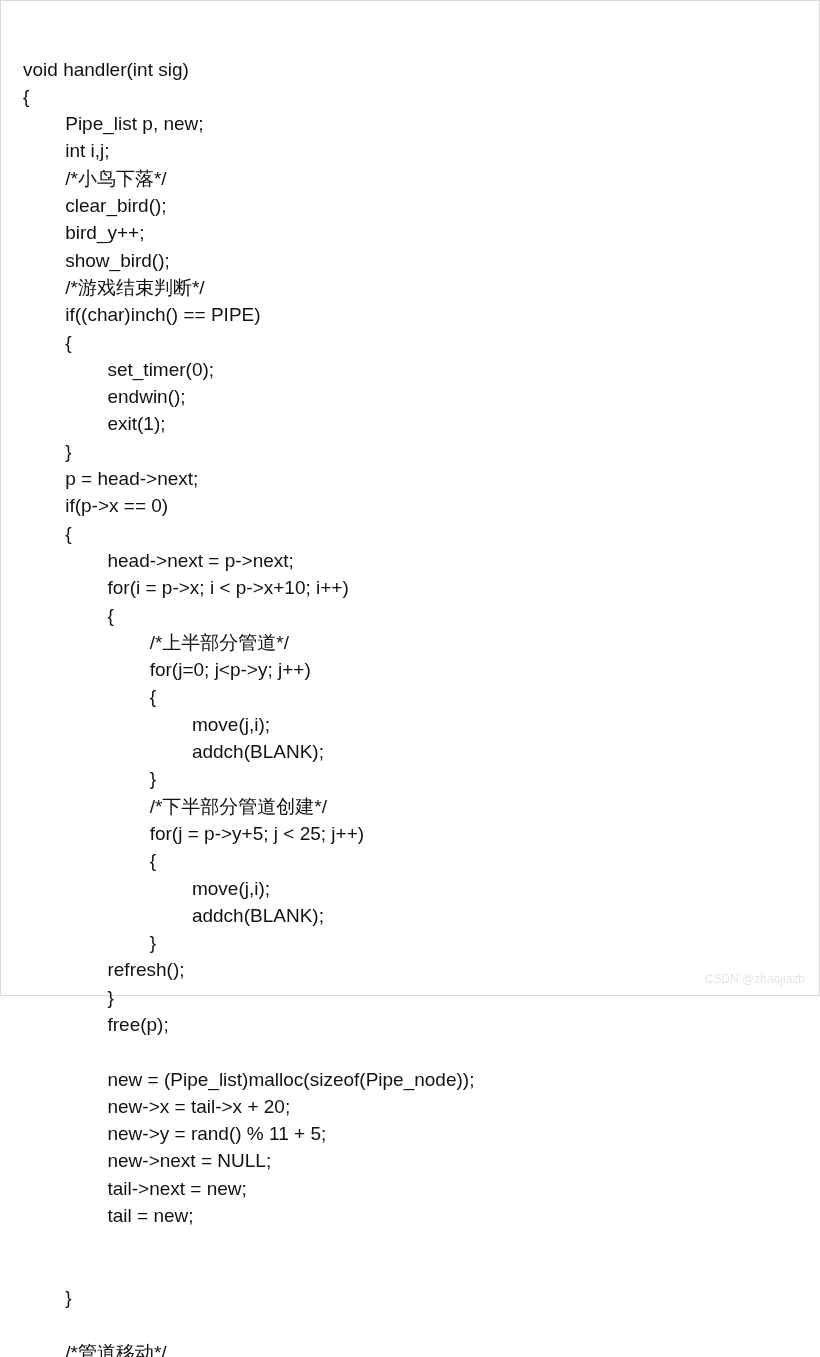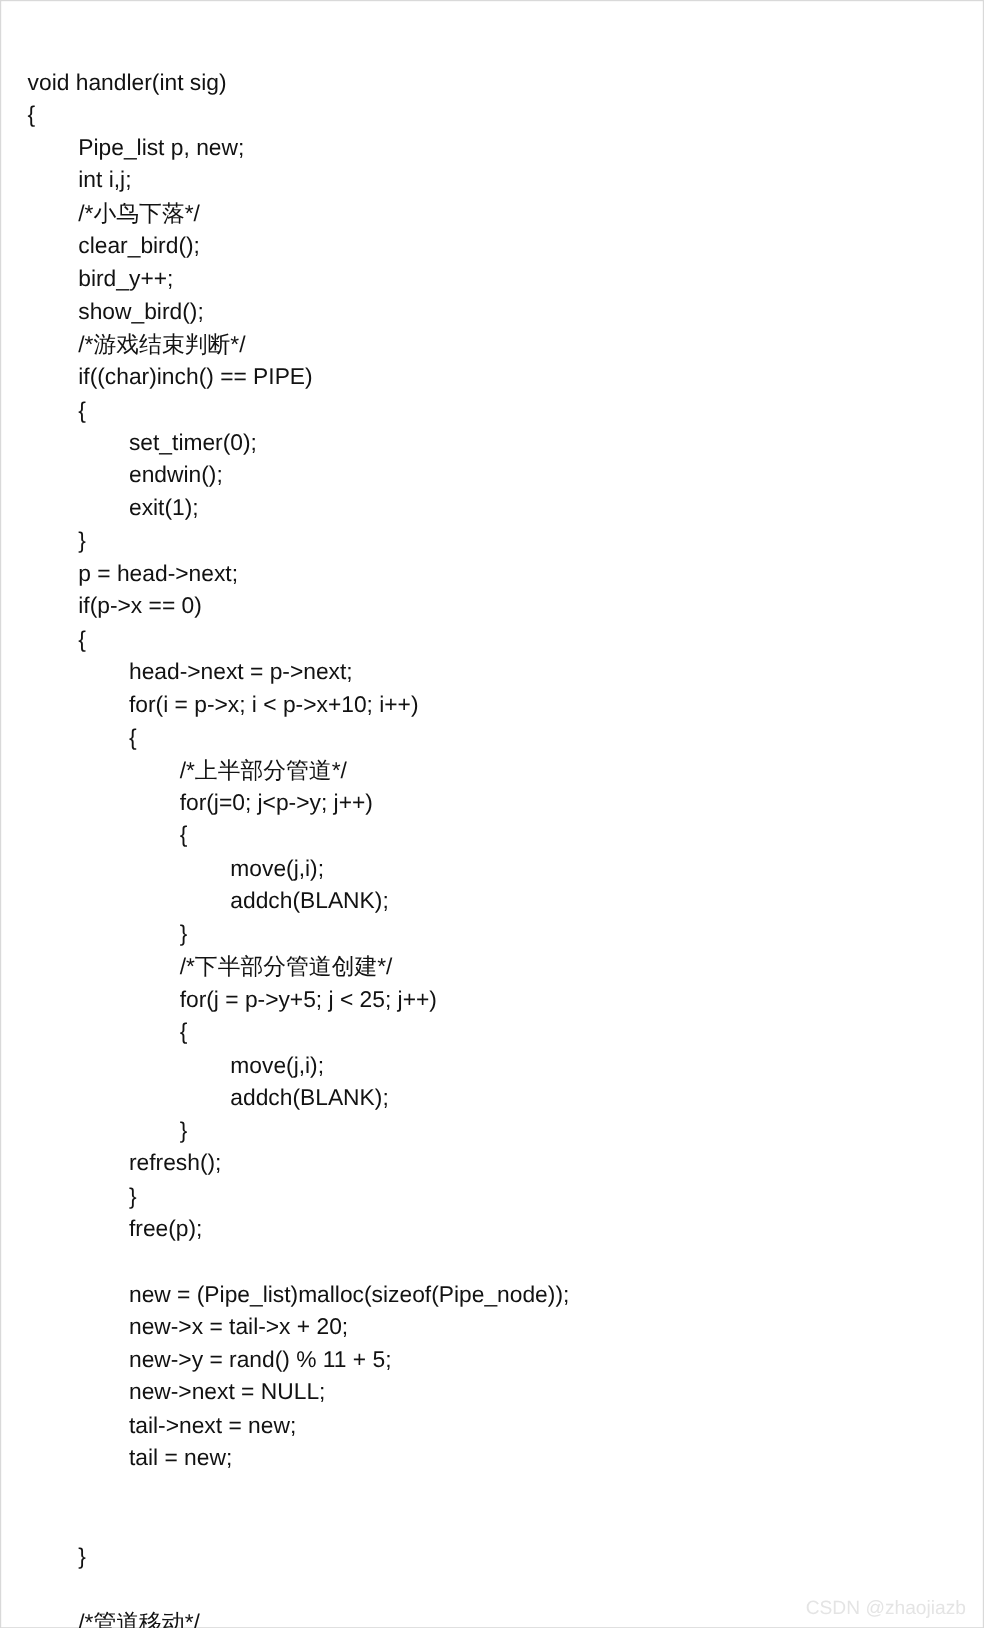--- a/index.html
+++ b/index.html
@@ -7,35 +7,35 @@
     padding: 0;
     background: #ffffff;
     width: 820px;
     height: 1357px;
     overflow: hidden;
   }
   .container {
     box-sizing: border-box;
     border: 1px solid #d9d9d9;
     width: 820px;
-    height: 1357px;
+    height: 996px;
     position: relative;
     font-family: "Segoe UI", "Microsoft YaHei", "PingFang SC", Arial, sans-serif;
     font-size: 19px;
     line-height: 27.3px;
     color: #121212;
     padding: 0px 0 0 22px;
     white-space: pre;
   }
   .watermark {
     position: absolute;
     right: 14px;
     bottom: 2px;
     color: #cfcfcf;
-    font-size: 16px;
+    font-size: 12px;
     font-family: Arial, sans-serif;
     opacity: 0.55;
     white-space: nowrap;
   }
   .code-line { display: block; }
 </style>
 </head>
 <body>
 
 <div class="container">

